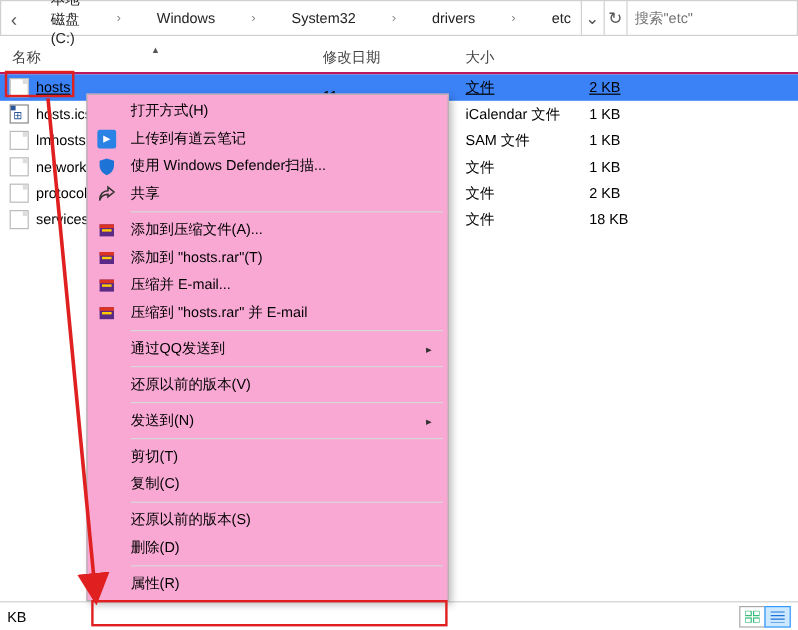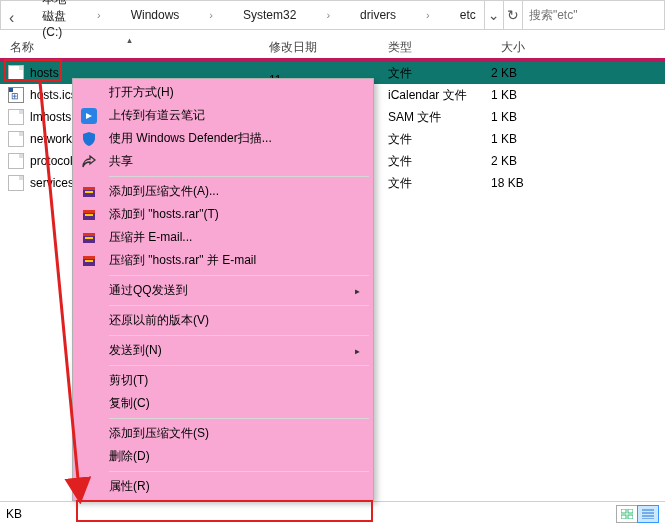--- a/index.html
+++ b/index.html
@@ -12,32 +12,32 @@
     .bc-chevron-left::before { content: "‹"; font-size: 16px; color: #555; }
     .bc-item { padding: 0 8px; color: #222; }
     .bc-chevron { color: #888; font-size: 11px; padding: 0 2px;}
     .tb-divider { width: 1px; height: 100%; background: #d0d0d0; }
     .refresh-btn { width: 28px; display:flex; align-items:center; justify-content:center; border-right:1px solid #d0d0d0;}
     .refresh-icon { font-size:14px; color:#555;}
     .searchbox { width:203px; display:flex; align-items:center; padding:0 6px; color:#888;}
     .search-input { border:none; outline:none; width:100%; color:#888; font-size:12px; background:transparent;}
     
     
-    .col-headers { display:flex; height:32px; align-items:center; border-bottom:4px solid #be185d; padding-top:6px;}
+    .col-headers { display:flex; height:32px; align-items:center; border-bottom:2px solid #be185d; padding-top:6px;}
     .ch { color:#444; padding-left:10px; position:relative;}
     .ch-name { width:259px;} 
     .ch-date { width:119px;} 
     .ch-type { width:113px;} 
     .ch-size { width:129px;font-family:Liberation Serif, serif;}
     .sort-indicator { position:absolute; top:-4px; left:50%; transform:translateX(-50%); color:#555; font-size:9px;}
     
     
     .filelist { }
     .row { display:flex; height:22px; align-items:center;}
-    .row.selected { background:#0f766e; }
+    .row.selected { background:#3b82f6;text-decoration:underline; }
     .cell-name { width:259px; display:flex; align-items:center; padding-left:8px;}
     .file-ico { width:16px; height:16px; margin-right:6px; display:inline-block; border:1px solid #bbb; background:#fff; position:relative;}
     .file-ico::before { content:""; position:absolute; top:0; right:0; width:4px; height:4px; background:#ddd;}
     .ics-ico { border:1px solid #888; background:#fff; position:relative;}
     .ics-ico::before { content:""; position:absolute; top:0; left:0; right:0; height:4px; background:#2b579a;}
     .ics-ico::after { content:"⊞"; position:absolute; font-size:9px; top:3px; left:2px; color:#2b579a;}
     .cell-date { width:119px; padding-left:10px;margin-top:13px;}
     .cell-type { width:113px; padding-left:10px;}
     .cell-size { width:129px; padding-right:18px; text-align:left;}
     
@@ -90,21 +90,20 @@
     <input class="search-input" placeholder="搜索&quot;etc&quot;" style="">
   </div>
 </div>
 
 <div class="col-headers">
   <div class="ch ch-name">
     <span>名称</span>
     <span class="sort-indicator">▴</span>
   </div>
   <div class="ch ch-date">修改日期</div>
-  <div class="ch ch-type">类型</div>
   <div class="ch ch-size">大小</div>
 </div>
 
 <div class="filelist">
   <div class="row selected">
     <div class="cell-name">
         <span class="file-ico"></span>
         <span>hosts</span>
       </div>
     <div class="cell-date">11</div>
@@ -244,21 +243,21 @@
     </div>
   <div class="sep"></div>
   <div class="mi">
       <span>剪切(T)</span>
     </div>
   <div class="mi">
       <span>复制(C)</span>
     </div>
   <div class="sep"></div>
   <div class="mi">
-      <span>添加到压缩文件(S)</span>
+      <span>还原以前的版本(S)</span>
     </div>
   <div class="mi">
       <span>删除(D)</span>
     </div>
   <div class="sep"></div>
   <div class="mi">
       <span>属性(R)</span>
     </div>
 </div>
 

